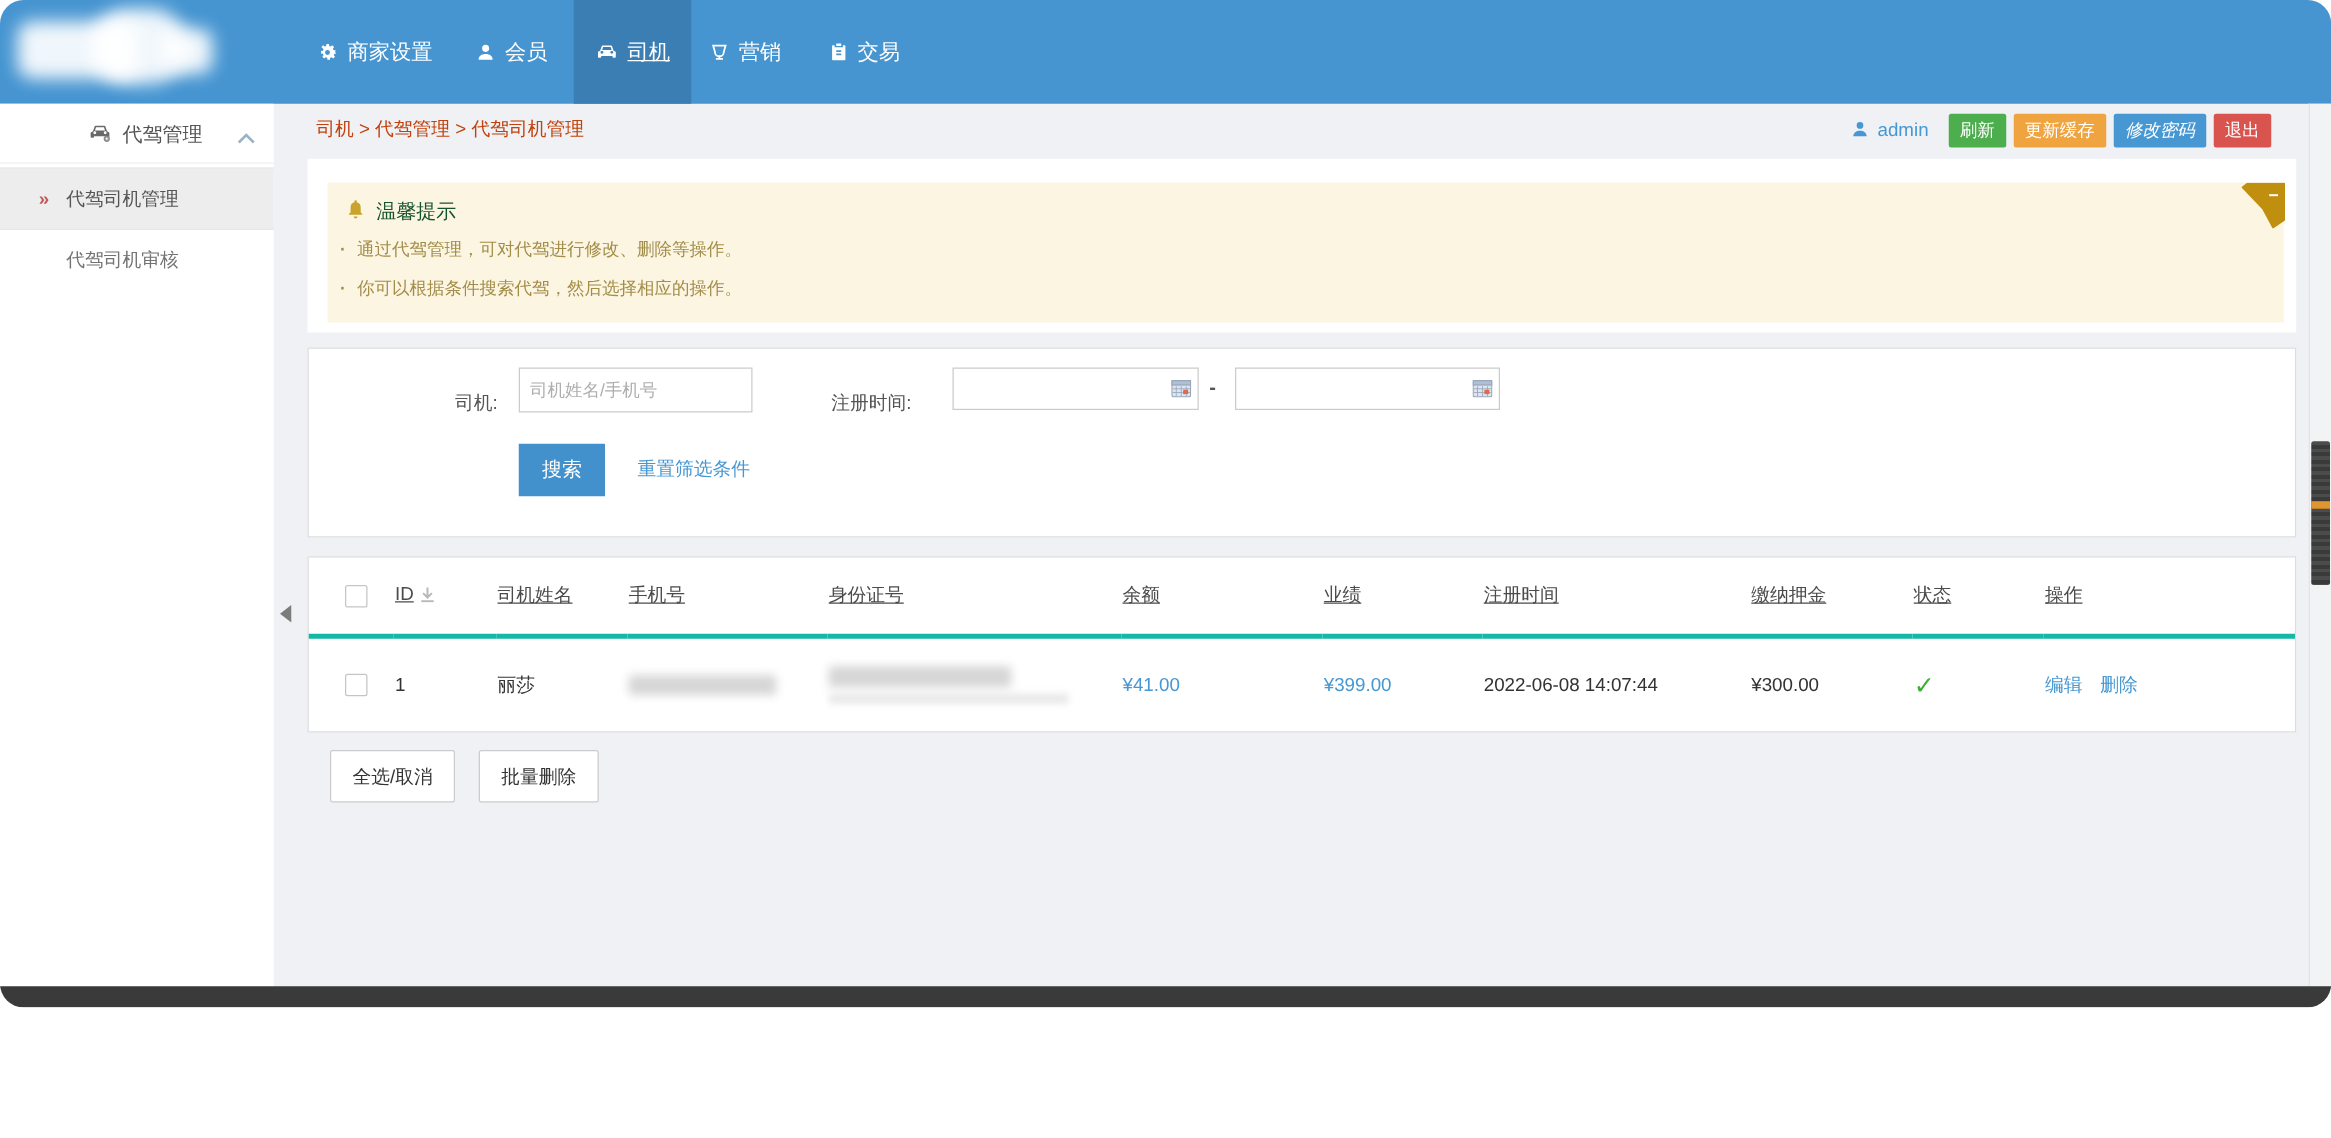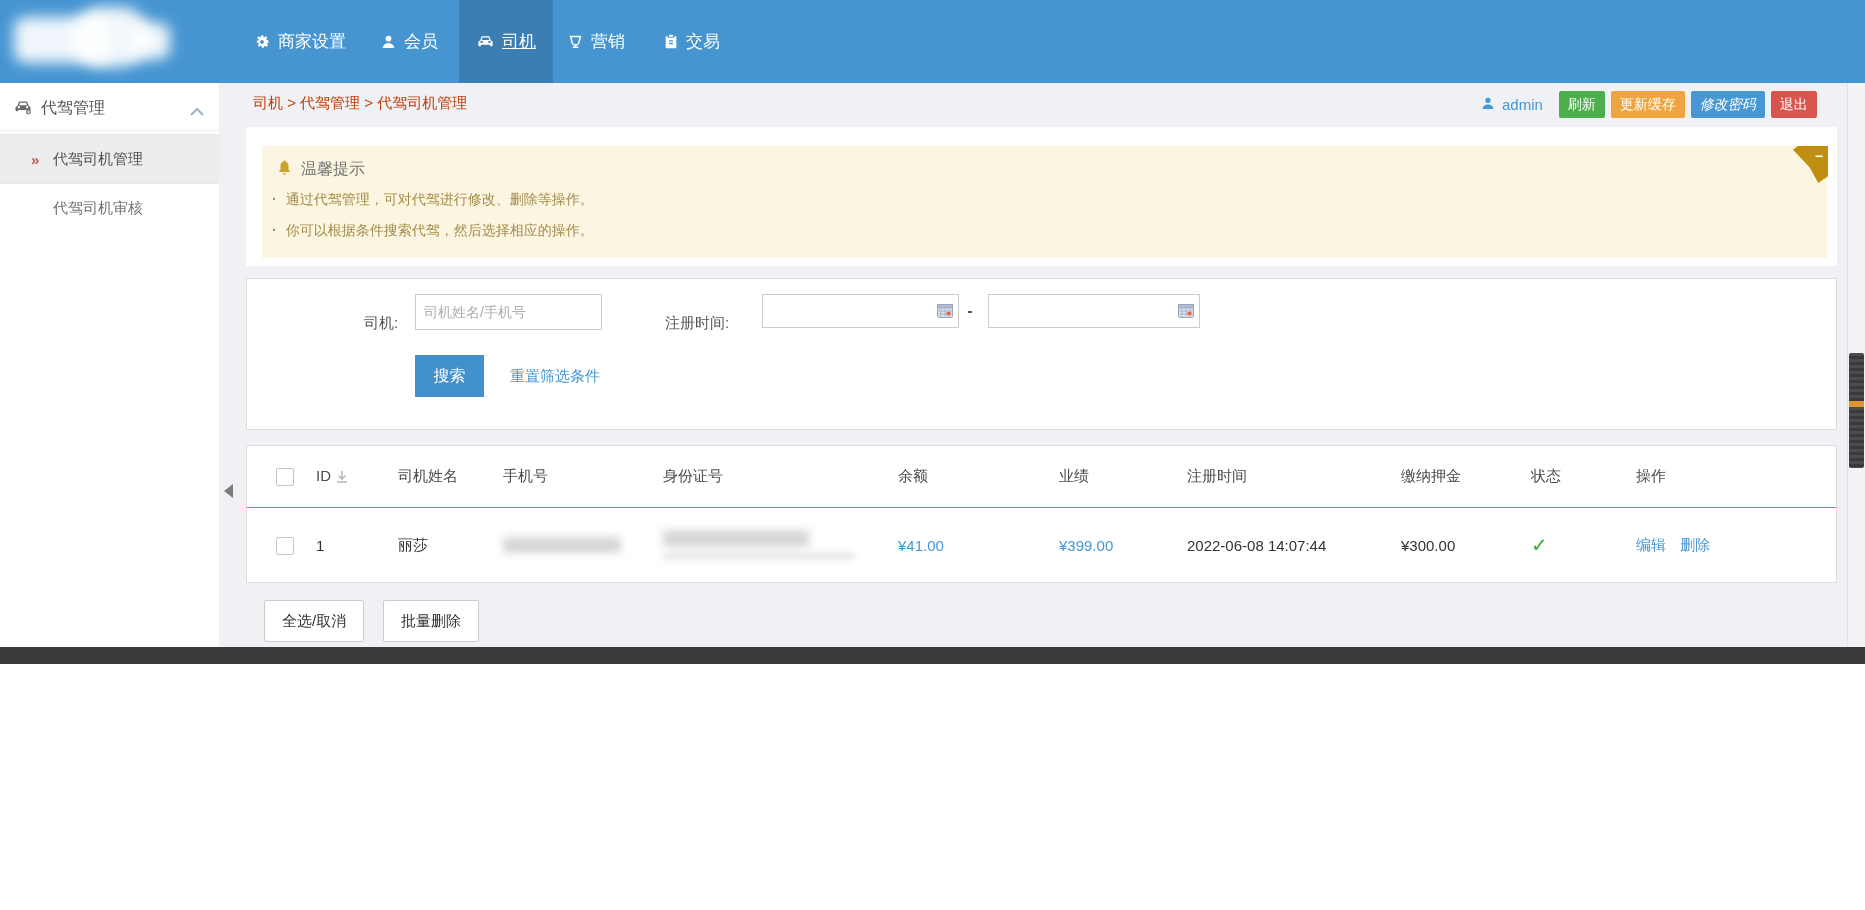--- a/index.html
+++ b/index.html
@@ -1,34 +1,34 @@
 <!DOCTYPE html>
 <html><head>
 <meta charset="utf-8">
 <style>
   html,body{margin:0;padding:0;}
-  .screen{position:relative;width:1865px;height:664px;overflow:hidden;background:#eff1f4;
-          font-family:"Liberation Sans","DejaVu Sans",sans-serif;color:#333;}
+  .screen{position:relative;width:1865px;height:806px;overflow:hidden;background:#eff1f4;
+          font-family:"Liberation Sans","DejaVu Sans",sans-serif;color:#333;border-radius:19px;}
 
   
   .topnav{position:absolute;left:0;top:0;width:100%;height:83px;background:#4695d1;}
   .logo{position:absolute;left:10px;top:5px;width:160px;height:66px;}
   .logo .blob{position:absolute;background:#fff;filter:blur(7px);opacity:.92;}
   .b1{left:4px;top:12px;width:96px;height:46px;border-radius:12px;}
   .b2{left:62px;top:2px;width:78px;height:60px;border-radius:30px;opacity:.85;}
   .b3{left:120px;top:18px;width:40px;height:36px;border-radius:10px;opacity:.8;}
   .nav-item{position:absolute;top:0;height:83px;display:flex;align-items:center;gap:7px;
             color:#fff;font-size:17px;cursor:pointer;padding:0 6px;}
   .nav-item.active{background:#3b7eb4;padding:0;justify-content:center;}
   .nav-item svg{display:block;}
 
   
   .sidebar{position:absolute;left:0;top:83px;width:219px;height:771px;background:#fff;}
   .side-head{height:43px;margin-top:4px;display:flex;align-items:center;gap:8px;
-             padding-left:13px;font-size:16px;color:#555;border-bottom:1px solid #f0f0f0;position:relative;}
+             padding-left:13px;font-size:16px;color:#555;border-bottom:1px solid #f0f0f0;position:relative;justify-content:center;}
   .side-chevron{position:absolute;right:15px;top:15px;}
   .side-item{height:48px;display:flex;align-items:center;padding-left:53px;font-size:15px;color:#737373;
              position:relative;cursor:pointer;}
   .side-item.active{background:#ededed;border-top:1px solid #e8e8e8;border-bottom:1px solid #e8e8e8;color:#555;}
   .side-arrow{position:absolute;left:31px;color:#c15b58;font-size:15px;font-weight:bold;}
 
   .collapse-arrow{position:absolute;left:224px;top:484px;width:0;height:0;cursor:pointer;
       border-top:7px solid transparent;border-bottom:7px solid transparent;border-right:9px solid #7c7c7c;}
 
   
@@ -36,21 +36,21 @@
   .userbar{position:absolute;top:91px;left:1480px;height:27px;display:flex;align-items:center;gap:6px;}
   .admin{display:flex;align-items:center;gap:6px;color:#4698d4;font-size:15px;margin-right:10px;cursor:pointer;}
   .ubtn{height:27px;line-height:27px;padding:0 9px;border-radius:2px;color:#fff;font-size:14px;cursor:pointer;white-space:nowrap;}
   .ubtn.green{background:#4cae4c;} .ubtn.orange{background:#efa440;}
   .ubtn.blue{background:#4697d2;font-style:italic;}  .ubtn.red{background:#d9534f;}
 
   
   .card1{position:absolute;left:246px;top:127px;width:1591px;height:139px;background:#fff;}
   .notice{position:absolute;left:16px;top:19px;right:10px;bottom:8px;background:#fcf5e1;}
   .notice-title{position:absolute;left:14px;top:12px;display:flex;align-items:center;gap:8px;
-                color:#737373;font-size:16px;}
+                color:#14532d;font-size:16px;}
   .tip{position:absolute;left:10px;font-size:14px;color:#a28d4a;}
   .tip::before{content:"·";margin-right:9px;font-weight:bold;}
   .tip1{top:45px;text-align:center;} .tip2{top:76px;}
   .ribbon{position:absolute;right:-1px;top:0;width:35px;height:37px;background:#c18f10;cursor:pointer;
           clip-path:polygon(14% 0,100% 0,100% 82%,72% 100%,48% 58%,0 10%);}
   .ribbon .minus{position:absolute;right:5px;top:4px;color:#fff;font-size:14px;font-weight:bold;line-height:12px;}
 
   
   .card2{position:absolute;left:246px;top:278px;width:1589px;height:150px;background:#fff;border:1px solid #dcdcdc;}
   .flabel{position:absolute;top:15px;height:34px;line-height:34px;font-size:15px;color:#555;margin-top:12px;}
@@ -61,21 +61,21 @@
   .date-wrap input{width:100%;height:34px;border:1px solid #ccc;box-sizing:border-box;padding:0 26px 0 8px;outline:none;background:#fff;}
   .date-wrap svg{position:absolute;right:6px;top:9px;}
   .dash{position:absolute;left:716px;top:15px;width:14px;text-align:center;line-height:34px;color:#555;font-weight:bold;}
   .search-btn{position:absolute;left:168px;top:76px;width:69px;height:42px;background:#4291cc;color:#fff;
               border:none;font-size:16px;cursor:pointer;font-family:inherit;}
   .reset-link{position:absolute;left:263px;top:76px;line-height:42px;color:#4697d2;font-size:15px;cursor:pointer;text-decoration:none;}
 
   
   .table-card{position:absolute;left:246px;top:445px;width:1589px;background:#fff;border:1px solid #dcdcdc;}
   table{border-collapse:collapse;width:100%;table-layout:fixed;}
-  th{height:59px;text-align:left;font-weight:normal;font-size:15px;color:#4b4b4b;border-bottom:1px solid #14b8a6;}
+  th{height:59px;text-align:left;font-weight:normal;font-size:15px;color:#4b4b4b;border-bottom:4px solid #14b8a6;text-decoration:underline;}
   td{height:72px;font-size:15px;color:#333;}
   .cb-cell{padding-left:29px;width:68px;}
   input[type=checkbox]{appearance:none;width:18px;height:18px;border:1px solid #c5c5c5;border-radius:2px;
       background:#fff;margin:0;vertical-align:middle;cursor:pointer;}
   .money-blue{color:#4697d2;}
   .op-link{color:#4697d2;cursor:pointer;text-decoration:none;margin-right:10px;}
   .status-ok{color:#3cb035;font-size:20px;font-weight:bold;}
   .sort-ic{margin-left:5px;vertical-align:-2px;}
   .blurline{display:block;background:#cccccc;filter:blur(4px);opacity:.8;border-radius:2px;}
   .blur-phone{width:118px;height:16px;}

